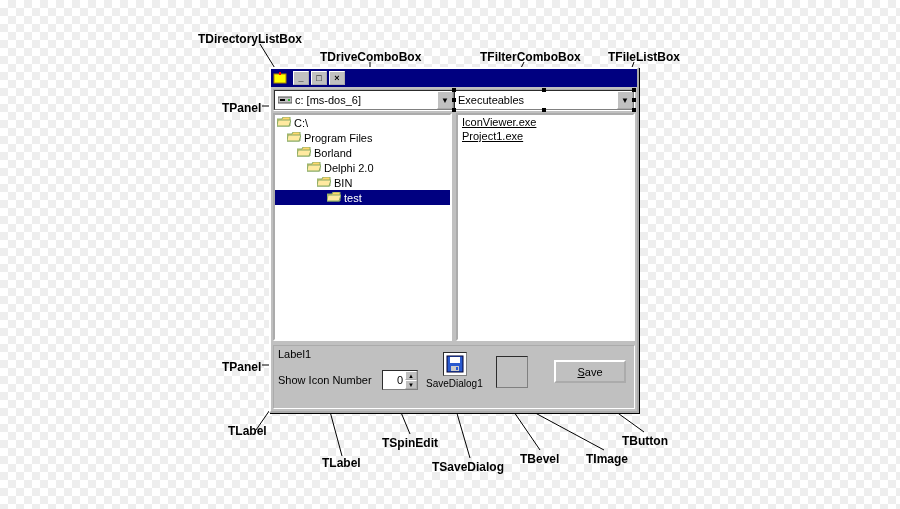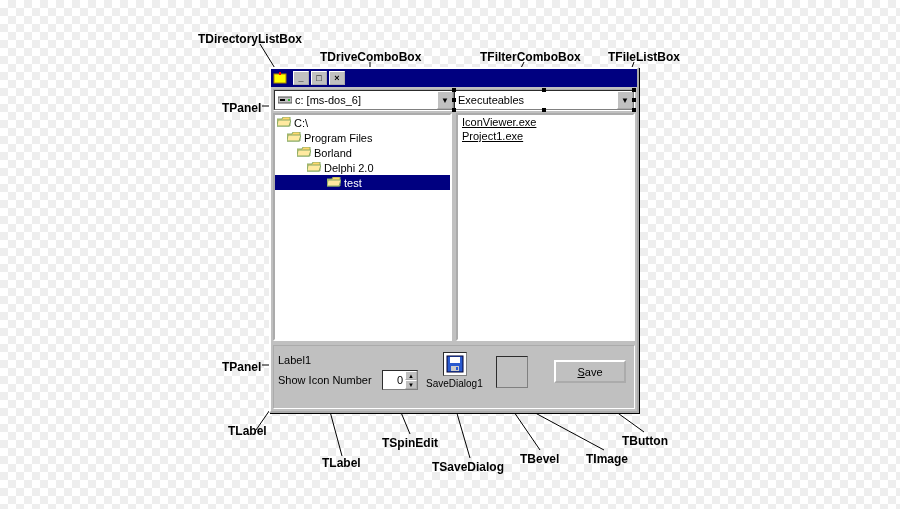--- a/index.html
+++ b/index.html
@@ -324,36 +324,43 @@
   </svg>
           <span>Borland</span>
         </div>
         <div class="dir-item" style="padding-left: 32px;">
           <svg class="folder-icon" viewBox="0 0 14 11">
     <path d="M0 2 L5 2 L6 0 L13 0 L13 9 L0 9 Z" fill="#ffd76a" stroke="#8a6"></path>
     <path d="M1 3 L14 3 L12 9 L0 9 Z" fill="#ffe9a0" stroke="#8a6"></path>
   </svg>
           <span>Delphi 2.0</span>
         </div>
+        <div class="dir-item" style="padding-left: 42px;">
+          <svg class="folder-icon" viewBox="0 0 14 11">
+    <path d="M0 2 L5 2 L6 0 L13 0 L13 9 L0 9 Z" fill="#ffd76a" stroke="#8a6"></path>
+    <path d="M1 3 L14 3 L12 9 L0 9 Z" fill="#ffe9a0" stroke="#8a6"></path>
+  </svg>
+          <span>BIN</span>
+        </div>
         <div class="dir-item sel" style="padding-left: 52px;">
           <svg class="folder-icon" viewBox="0 0 14 11">
     <path d="M0 2 L5 2 L6 0 L13 0 L13 9 L0 9 Z" fill="#ffd76a" stroke="#8a6"></path>
     <path d="M1 3 L14 3 L12 9 L0 9 Z" fill="#ffe9a0" stroke="#8a6"></path>
   </svg>
           <span>test</span>
         </div>
       </div>
     <div class="listbox" id="filelist">
         <div class="file-item">IconViewer.exe</div>
         <div class="file-item">Project1.exe</div>
       </div>
   </div>
 
   <div class="bottom-panel">
-    <div class="lbl" style="left:4px; top:8px;">Label1</div>
+    <div class="lbl" style="left:4px; top:2px;">Label1</div>
     <div class="lbl" style="left:4px; top:28px;">Show Icon Number</div>
     <div class="spin">
       <input value="0" style="">
       <div class="arrows">
         <div>▲</div>
         <div>▼</div>
       </div>
     </div>
     <div class="savedlg-icon">
       <svg width="18" height="18" viewBox="0 0 18 18">

